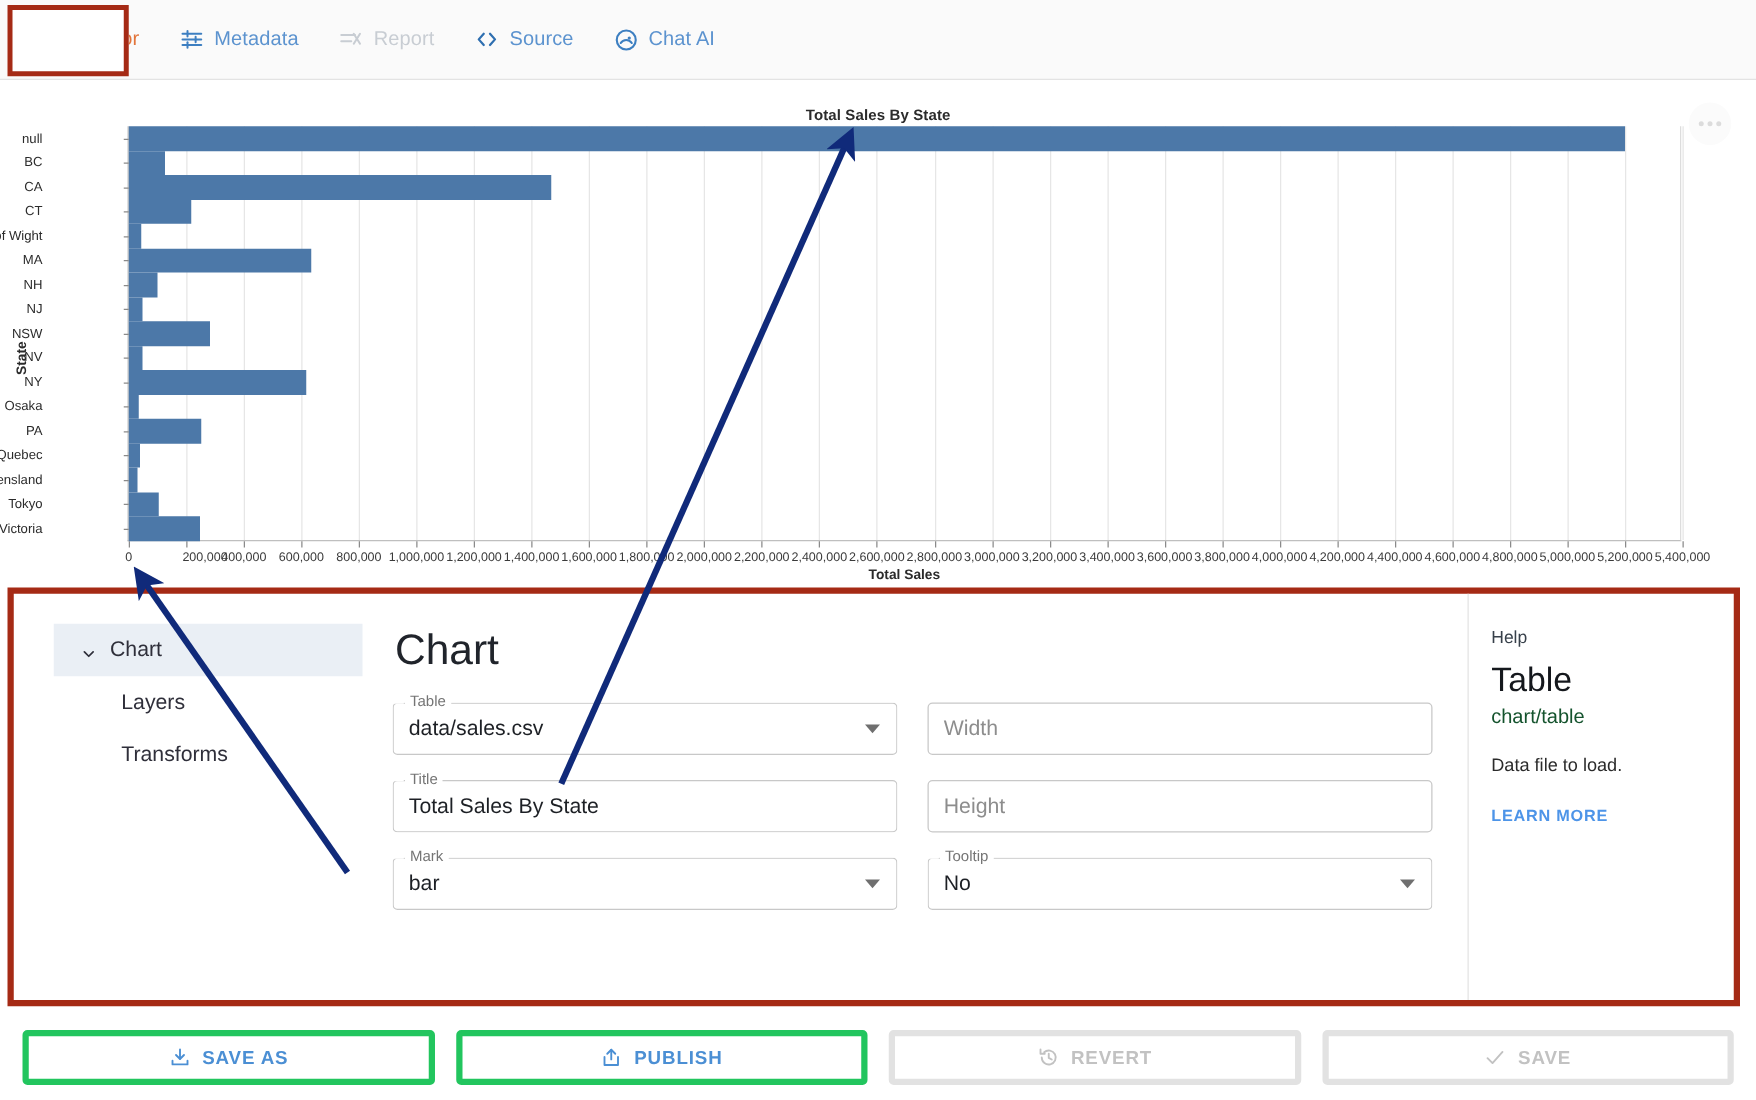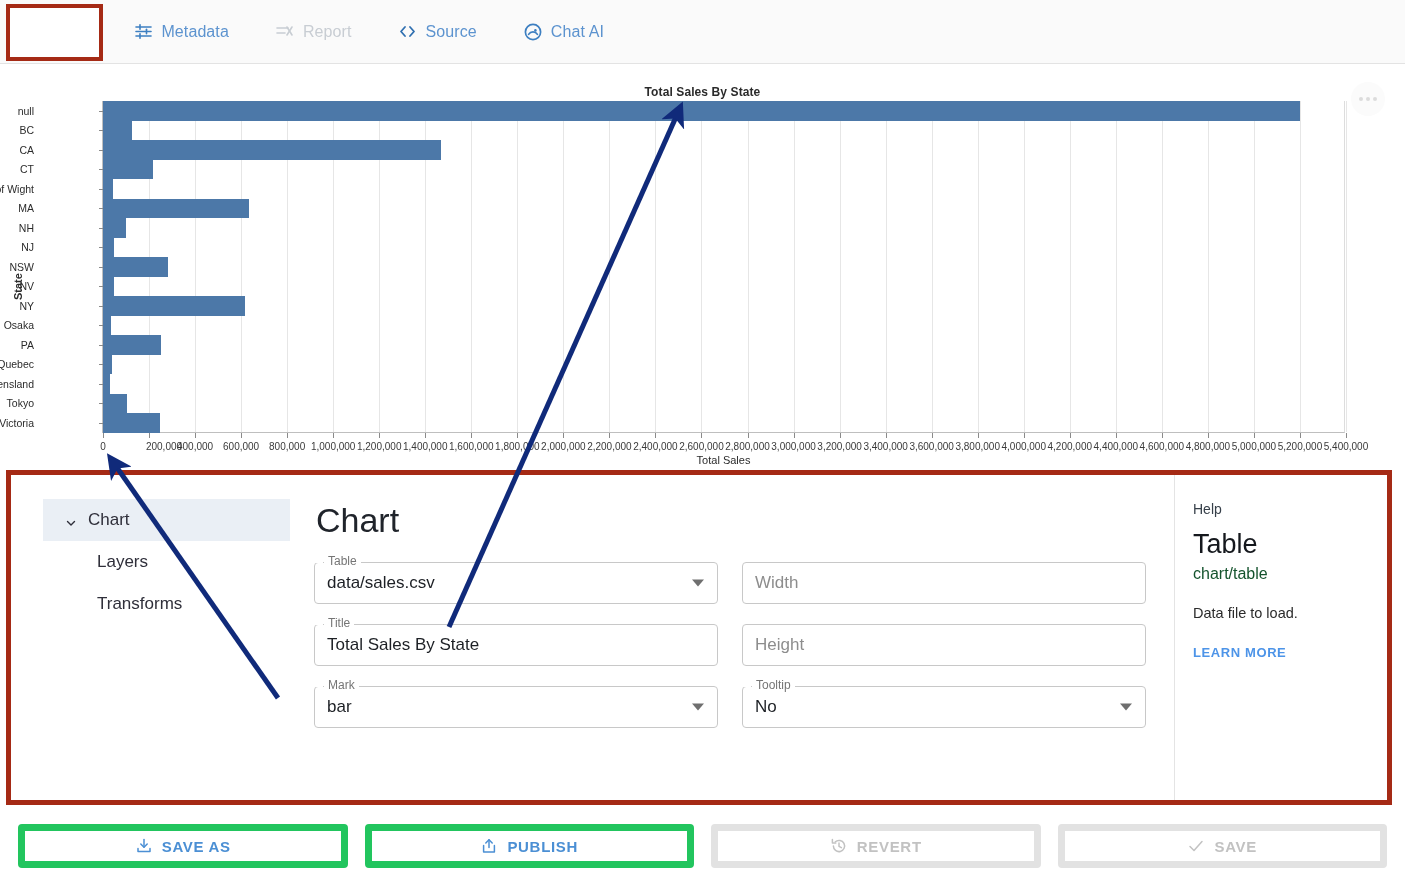--- a/index.html
+++ b/index.html
@@ -7,21 +7,21 @@
   body {
     width:1405px; height:880px;
     font-family:"Liberation Sans", sans-serif;
     background:#ffffff; overflow:hidden; position:relative;
   }
 
   
   #topbar{
     position:absolute; left:0; top:0; width:1405px; height:64px;
     background:#fafafa; border-bottom:1px solid #e3e3e3;
-    display:flex; align-items:center; padding-left:0; gap:20px;
+    display:flex; align-items:center; padding-left:24px; gap:6px;
   }
   .tab{
     display:flex; align-items:center; gap:8px;
     height:42px; padding:0 13px; font-size:16px; color:#5c93cf;
     letter-spacing:.1px; white-space:nowrap;
   }
   .tab.active{ color:#e2743a; }
   .tab.disabled{ color:#c8cdd3; }
   .tab .ico{ display:inline-flex; width:20px; height:20px; align-items:center; justify-content:center; }
   .tab .ico svg{ display:block; }
@@ -58,21 +58,21 @@
     font-size:10.5px; color:#2b2b2b; white-space:nowrap;
   }
   .ytick-mark{ position:absolute; left:-4px; width:4px; height:1px; background:#8a8a8a; }
   .xtick-mark{ position:absolute; top:332px; width:1px; height:5px; background:#8a8a8a; }
   .xtick-label{
     position:absolute; top:340px; font-size:10px; color:#3a3a3a;
     white-space:nowrap; transform:translateX(-50%);
   }
   #xaxis-title{
     position:absolute; left:102px; top:390px; width:1243px; text-align:center;
-    font-size:11px; font-weight:normal; color:#2b2b2b;
+    font-size:11px; font-weight:bold; color:#2b2b2b;
   }
   #chart-menu{
     position:absolute; right:20px; top:18px; width:34px; height:34px;
     border-radius:50%; background:#fbfbfb;
     display:flex; align-items:center; justify-content:center; gap:3px;
   }
   #chart-menu i{ width:4px;height:4px;border-radius:50%;background:#dcdcdc;display:block; }
 
   
   #editor-panel{
@@ -128,21 +128,21 @@
   #help-desc{ font-size:14.5px; color:#2b2b2b; margin-bottom:24px; }
   #help-link{ font-size:13px; font-weight:bold; color:#4d94e8; letter-spacing:.6px; }
 
   
   #actionbar{
     position:absolute; left:0; top:812px; width:1405px; height:68px;
     background:#ffffff; display:flex; align-items:center;
     justify-content:space-between; padding:0 18px; gap:17px;
   }
   .act-btn{
-    flex:1; height:44px; border:7px solid #22c55e; border-radius:4px;
+    flex:1; height:44px; border:5px solid #22c55e; border-radius:4px;
     display:flex; align-items:center; justify-content:center; gap:9px;
     font-size:15px; font-weight:bold; letter-spacing:.7px; color:#4b8fd4;
     background:#fff;
   }
   .act-btn.disabled{ border-color:#e2e2e2; color:#c2c2c2; }
   .act-btn svg{ display:block; }
 
   
   #annotations{ position:absolute; left:0; top:0; width:1405px; height:880px; pointer-events:none; }
 </style>

